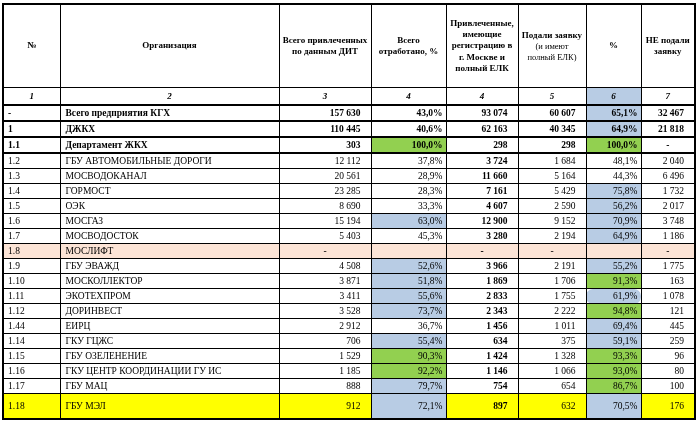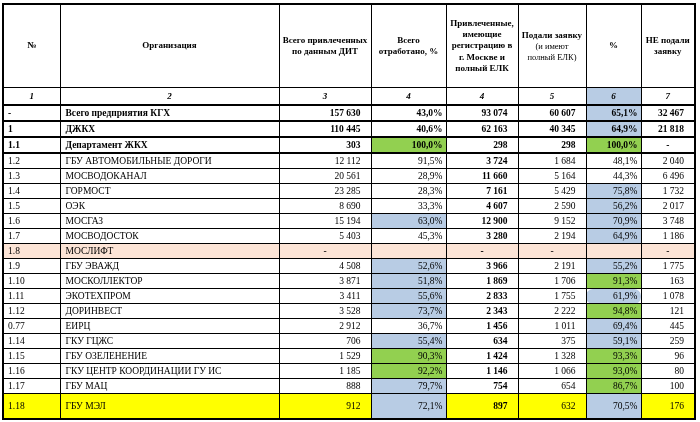--- a/index.html
+++ b/index.html
@@ -97,21 +97,21 @@
     <td class="pct" style="background: rgb(146, 208, 80);">100,0%</td>
     <td class="val elkcol">298</td>
     <td class="val">298</td>
     <td class="pct" style="background: rgb(146, 208, 80);">100,0%</td>
     <td class="val dash">-</td>
   </tr>
       <tr>
     <td class="numcol">1.2</td>
     <td class="namecol">ГБУ АВТОМОБИЛЬНЫЕ ДОРОГИ</td>
     <td class="val">12 112</td>
-    <td class="pct">91,5%</td>
+    <td class="pct">37,8%</td>
     <td class="val elkcol">3 724</td>
     <td class="val">1 684</td>
     <td class="pct">48,1%</td>
     <td class="val">2 040</td>
   </tr>
       <tr>
     <td class="numcol">1.3</td>
     <td class="namecol">МОСВОДОКАНАЛ</td>
     <td class="val">20 561</td>
     <td class="pct">28,9%</td>
@@ -204,21 +204,21 @@
     <td class="numcol">1.12</td>
     <td class="namecol">ДОРИНВЕСТ</td>
     <td class="val">3 528</td>
     <td class="pct" style="background: rgb(184, 204, 228);">73,7%</td>
     <td class="val elkcol">2 343</td>
     <td class="val">2 222</td>
     <td class="pct" style="background: rgb(146, 208, 80);">94,8%</td>
     <td class="val">121</td>
   </tr>
       <tr>
-    <td class="numcol">0.77</td>
+    <td class="numcol">1.44</td>
     <td class="namecol">ЕИРЦ</td>
     <td class="val">2 912</td>
     <td class="pct">36,7%</td>
     <td class="val elkcol">1 456</td>
     <td class="val">1 011</td>
     <td class="pct" style="background: rgb(184, 204, 228);">69,4%</td>
     <td class="val">445</td>
   </tr>
       <tr>
     <td class="numcol">1.14</td>

